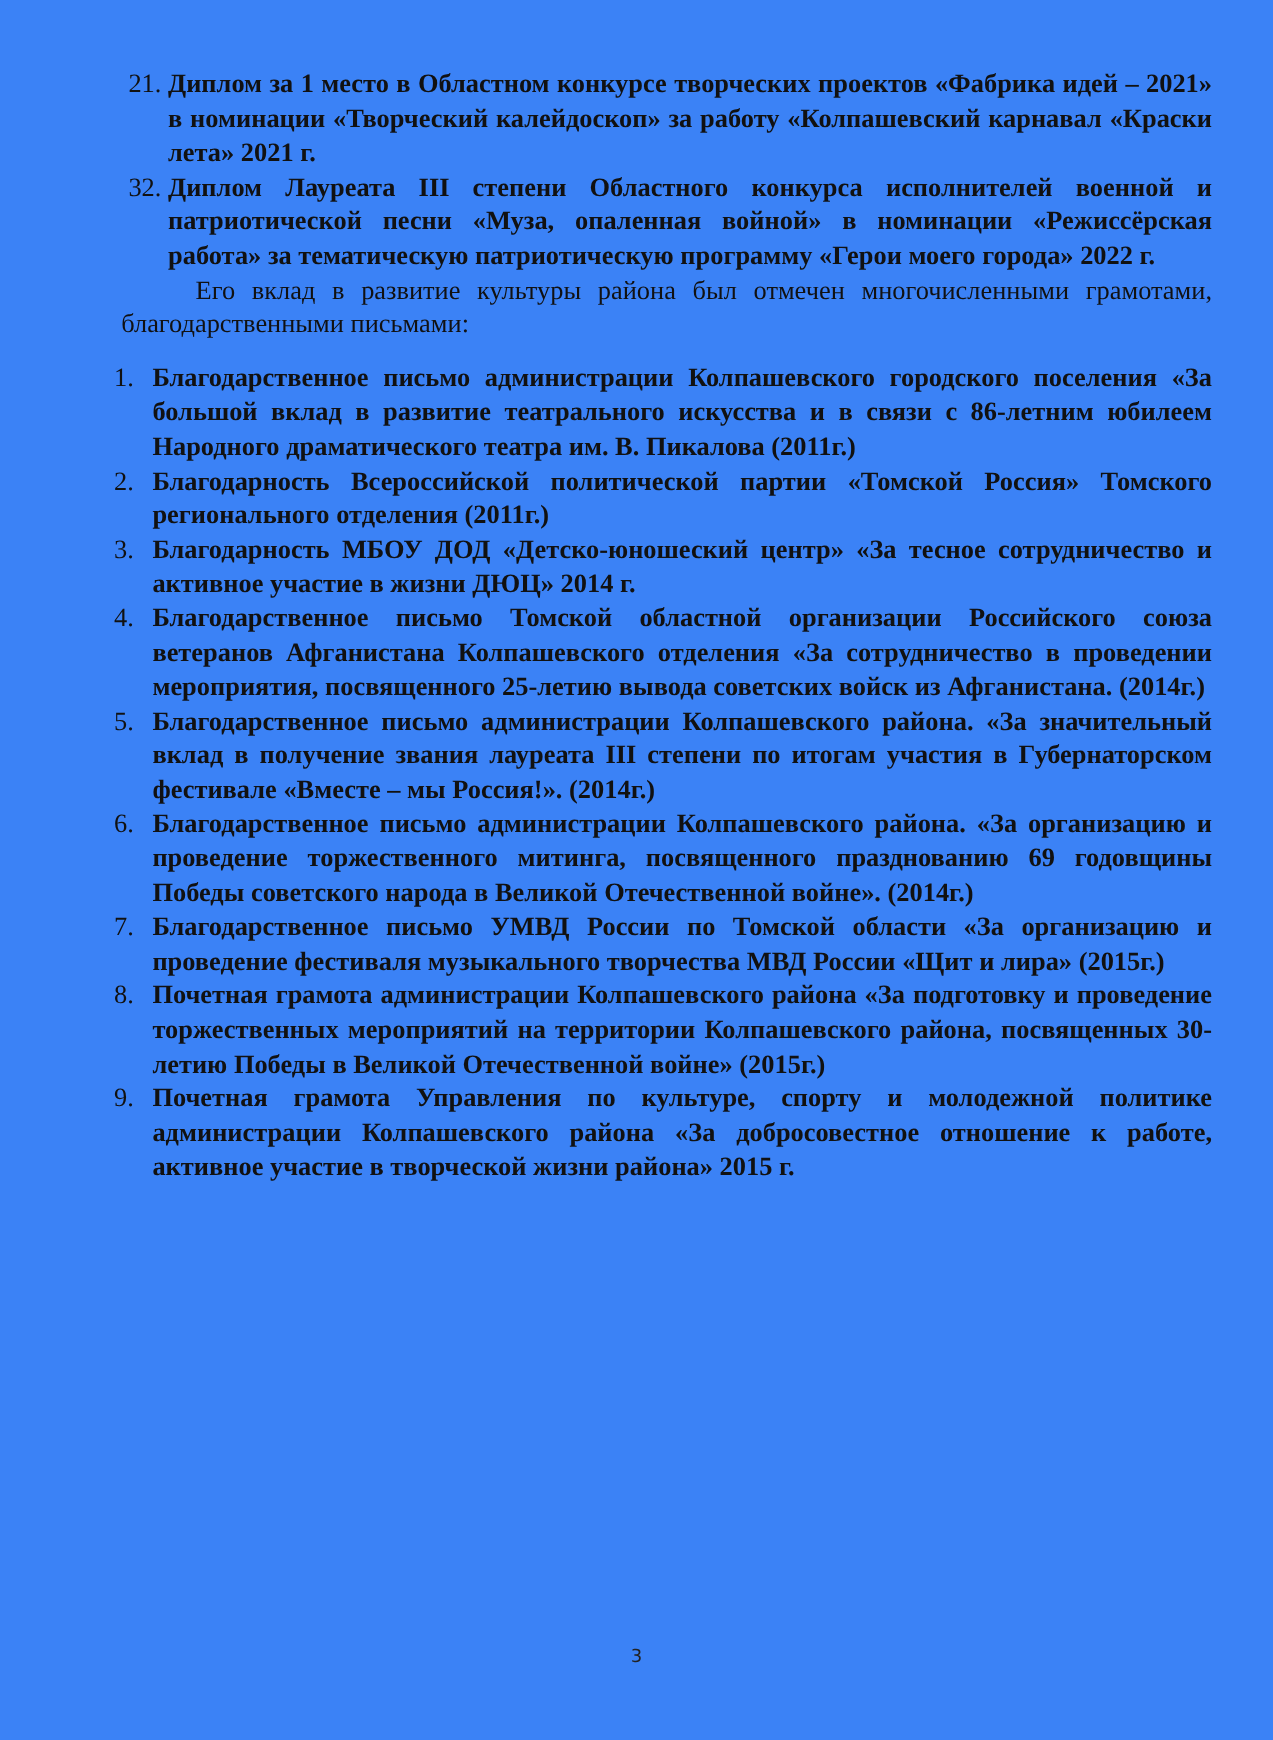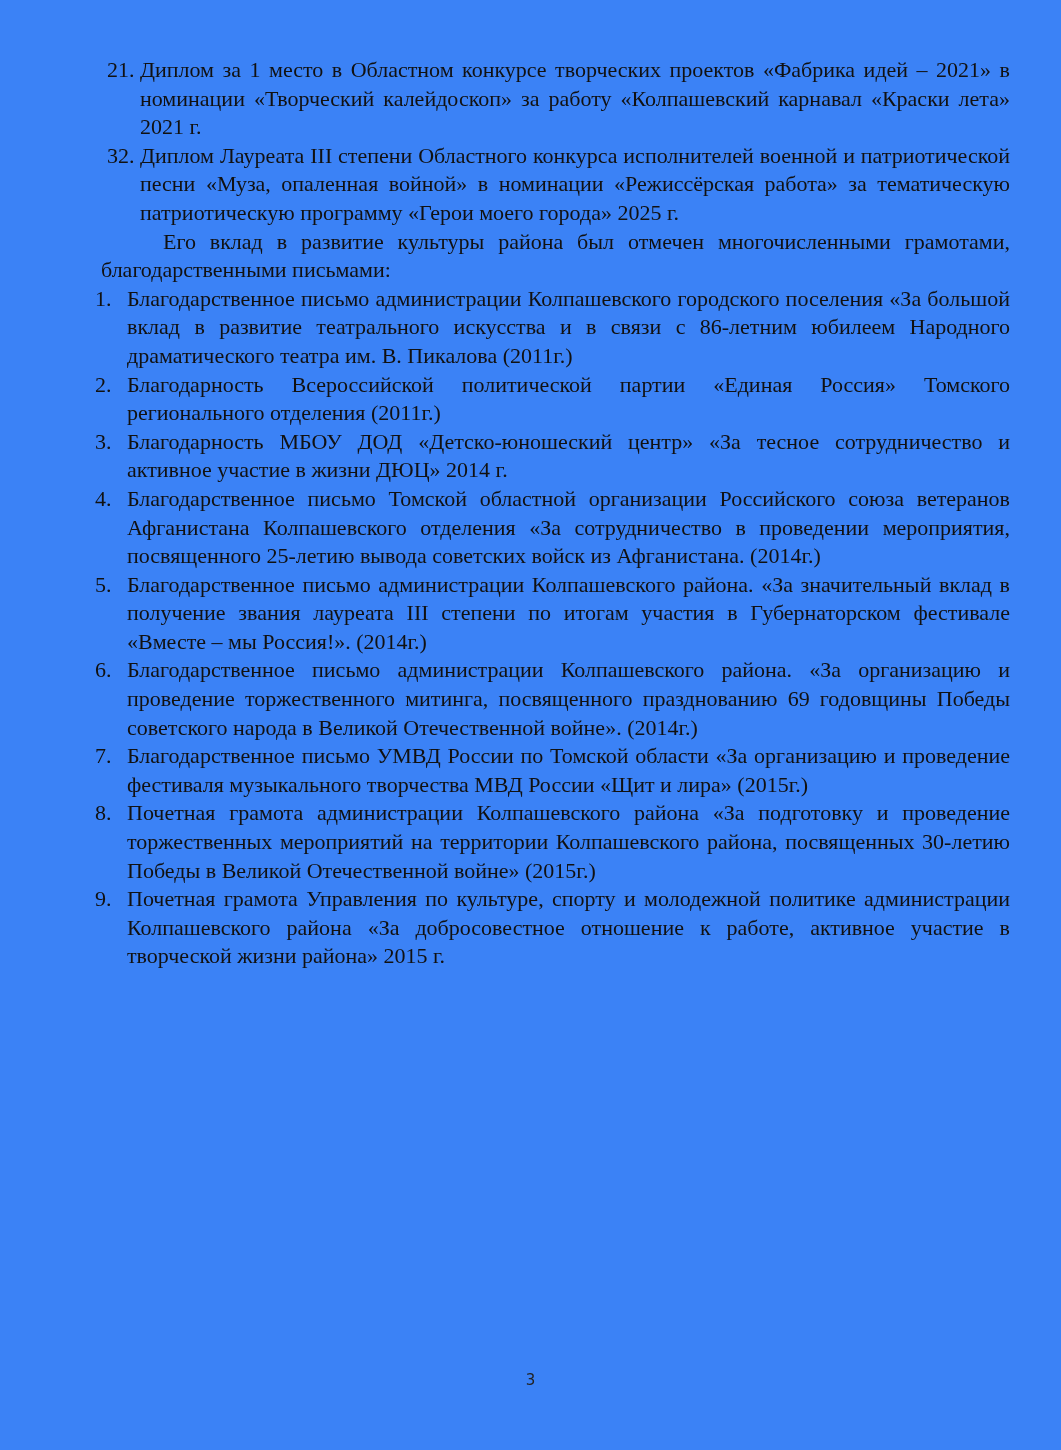--- a/index.html
+++ b/index.html
@@ -12,21 +12,21 @@
     line-height: 28.6px;
     padding-left: 48px;
   }
   .content { position: absolute; left: 95px; top: 56px; width: 915px; }
   .item {
     position: relative;
     text-align: justify;
     text-align-last: left;
   }
   .item .num { position: absolute; left: 0; top: 0; }
-  .item .txt { display: block; text-align: justify; }
+  .item .txt { display: block; text-align: justify; font-weight: bold; }
   .list-a .item { padding-left: 45px; margin-left: 0; }
   .list-a .item .num { left: 12px; }
   .list-b .item { padding-left: 32px; }
   .list-b .item .num { left: 0; }
   .para {
     text-align: justify;
     text-indent: 62px;
     margin-left: 6px;
   }
   .page-number {
@@ -41,34 +41,34 @@
 <div class="page">
   <div class="content">
 
     <div class="list-a">
       <div class="item">
         <span class="num">21.</span>
         <span class="txt">Диплом за 1 место в Областном конкурсе творческих проектов «Фабрика идей – 2021» в номинации «Творческий калейдоскоп» за работу «Колпашевский карнавал «Краски лета» 2021 г.</span>
       </div>
       <div class="item">
         <span class="num">32.</span>
-        <span class="txt">Диплом Лауреата III степени Областного конкурса исполнителей военной и патриотической песни «Муза, опаленная войной» в номинации «Режиссёрская работа» за тематическую патриотическую программу «Герои моего города» 2025 г.</span>
+        <span class="txt">Диплом Лауреата III степени Областного конкурса исполнителей военной и патриотической песни «Муза, опаленная войной» в номинации «Режиссёрская работа» за тематическую патриотическую программу «Герои моего города» 2022 г.</span>
       </div>
     </div>
 
-    <p class="para" style="margin-top:0;margin-bottom:0;">Его вклад в развитие культуры района был отмечен многочисленными грамотами, благодарственными письмами:</p>
+    <p class="para" style="margin-top:0;margin-bottom:16px;">Его вклад в развитие культуры района был отмечен многочисленными грамотами, благодарственными письмами:</p>
 
     <div class="list-b">
       <div class="item">
         <span class="num">1.</span>
         <span class="txt">Благодарственное письмо администрации Колпашевского городского поселения «За большой вклад в развитие театрального искусства и в связи с 86-летним юбилеем Народного драматического театра им. В. Пикалова (2011г.)</span>
       </div>
       <div class="item">
         <span class="num">2.</span>
-        <span class="txt">Благодарность Всероссийской политической партии «Единая Россия» Томского регионального отделения (2011г.)</span>
+        <span class="txt">Благодарность Всероссийской политической партии «Томской Россия» Томского регионального отделения (2011г.)</span>
       </div>
       <div class="item">
         <span class="num">3.</span>
         <span class="txt">Благодарность МБОУ ДОД «Детско-юношеский центр» «За тесное сотрудничество и активное участие в жизни ДЮЦ» 2014 г.</span>
       </div>
       <div class="item">
         <span class="num">4.</span>
         <span class="txt">Благодарственное письмо Томской областной организации Российского союза ветеранов Афганистана Колпашевского отделения «За сотрудничество в проведении мероприятия, посвященного 25-летию вывода советских войск из Афганистана. (2014г.)</span>
       </div>
       <div class="item">

